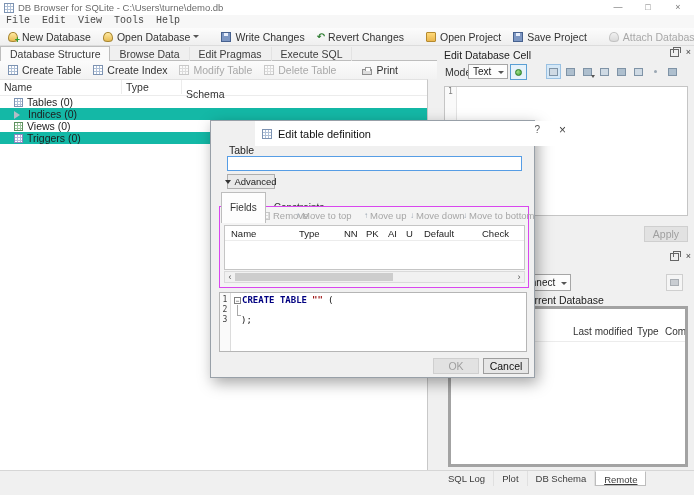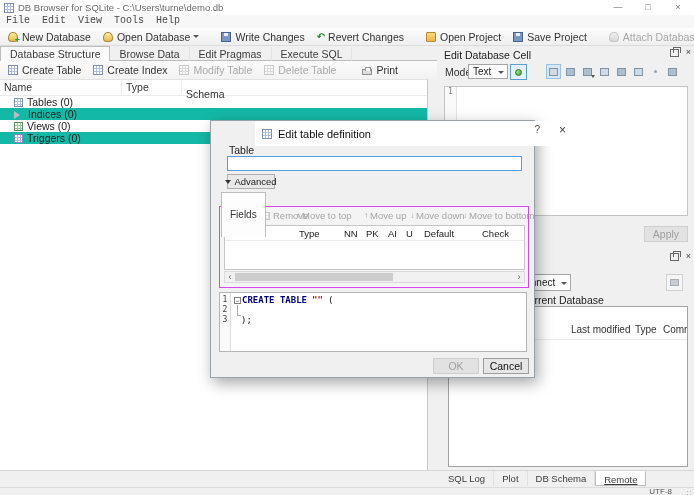--- a/index.html
+++ b/index.html
@@ -77,21 +77,21 @@
   .icobtn .tinydot{width:3px;height:3px;background:#9aa7b3;border-radius:50%;}
   .celleditor{position:absolute;left:444px;top:86px;width:244px;height:130px;background:#fff;border:1px solid #c5c5c5;box-sizing:border-box;}
   .gutter{position:absolute;left:0;top:0;bottom:0;width:11px;background:#fafafa;border-right:1px solid #e3e3e3;
           font-family:"DejaVu Sans Mono",monospace;font-size:8px;color:#808080;text-align:center;}
   .applybtn{position:absolute;left:644px;top:226px;width:44px;height:16px;background:#e2e2e2;border:1px solid #cfcfcf;
             color:#9f9f9f;font-size:10.5px;text-align:center;line-height:14px;box-sizing:border-box;}
   
   .remote-smallbtn{position:absolute;left:666px;top:274px;width:17px;height:17px;border:1px solid #cfcfcf;background:#f5f5f5;box-sizing:border-box;}
   .remote-smallbtn .blk{position:absolute;left:3px;top:4px;width:9px;height:7px;background:#c9cdd2;border:1px solid #a8adb3;box-sizing:border-box;}
   .curdb-label{position:absolute;left:521px;top:294px;font-size:10.5px;color:#222;}
-  .remotebox{position:absolute;left:448px;top:306px;width:240px;height:161px;background:#fff;border:1px solid #a3a3a3;box-sizing:border-box;overflow:hidden;}
+  .remotebox{position:absolute;left:448px;top:306px;width:240px;height:161px;background:#fff;border:3px solid #a3a3a3;box-sizing:border-box;overflow:hidden;}
   .remote-h{position:absolute;top:17px;font-size:10px;color:#333;white-space:nowrap;}
   .remote-hline{position:absolute;left:0;top:32px;width:100%;height:1px;background:#ececec;}
   
   .bottombar-line{position:absolute;left:0;top:470px;width:694px;height:1px;background:#d6d6d6;}
   .bottomtabs{position:absolute;left:440px;top:471px;width:254px;height:16px;display:flex;}
   .btab{height:15px;line-height:15px;padding:0 8px;font-size:9.5px;color:#3c3c3c;border-right:1px solid #e0e0e0;}
   .btab.active{background:#fff;border:1px solid #bdbdbd;border-top:1px solid #fff;box-sizing:border-box;text-decoration:underline;}
   .statusbar{position:absolute;left:0;top:487px;width:694px;height:8px;background:#f0f0f0;border-top:1px solid #dcdcdc;box-sizing:border-box;}
   .enc{position:absolute;right:22px;top:-1px;font-size:8px;color:#555;}
   .grip{position:absolute;right:2px;top:2px;width:6px;height:6px;
@@ -104,21 +104,21 @@
   .dlg-title-text{font-size:11px;color:#111;margin-left:2px;}
   .dlg-help{position:absolute;right:38px;top:3px;font-size:10px;color:#555;}
   .dlg-close{position:absolute;right:12px;top:2px;font-size:12px;color:#444;}
   .dlg-label{position:absolute;font-size:10.5px;color:#222;}
   .dlg-input{position:absolute;left:16px;top:35px;width:295px;height:15px;border:1px solid #569de5;background:#fff;
              box-sizing:border-box;font-size:10.5px;padding:0 3px;outline:none;font-family:inherit;}
   .advbtn{position:absolute;left:16px;top:53px;width:48px;height:15px;background:#e9e9e9;border:1px solid #aeaeae;
           box-sizing:border-box;font-size:9.5px;color:#222;display:flex;align-items:center;justify-content:center;gap:3px;}
   .caret-solid{width:0;height:0;border-left:3px solid transparent;border-right:3px solid transparent;border-top:4px solid #333;}
   .dlg-tabs{position:absolute;left:10px;top:71px;height:15px;}
-  .dtab{display:inline-block;height:14px;line-height:14px;padding:15px 8px;font-size:10px;color:#333;}
+  .dtab{display:inline-block;height:14px;line-height:14px;padding:8px 8px;font-size:10px;color:#333;}
   .dtab.active{background:#fdfdfd;border:1px solid #bdbdbd;border-bottom:none;position:relative;z-index:2;}
   .fieldpane{position:absolute;left:8px;top:85px;width:310px;height:82px;background:#f4f4f4;border:1px solid #d946ef;box-sizing:border-box;}
   .fp-btn{position:absolute;top:3px;font-size:9.5px;color:#333;display:flex;align-items:center;white-space:nowrap;}
   .fp-btn.disabled{color:#a6a6a6;}
   .fp-btn .arrow{font-size:8px;margin-right:2px;color:#9aa5b1;}
   .fieldtable{position:absolute;left:4px;top:18px;width:301px;height:45px;background:#fff;border:1px solid #c5c5c5;box-sizing:border-box;}
   .ft-h{position:absolute;top:2px;font-size:9.5px;color:#222;}
   .ft-hline{position:absolute;left:0;top:14px;width:100%;height:1px;background:#ececec;}
   .hscroll{position:absolute;left:4px;top:64px;width:301px;height:12px;background:#f1f1f1;border:1px solid #dadada;box-sizing:border-box;}
   .hs-arrow{position:absolute;top:0px;font-size:9px;color:#555;line-height:10px;width:10px;text-align:center;}
@@ -325,24 +325,20 @@
   </div>
 
   <div class="bottombar-line"></div>
   <div class="bottomtabs">
     <span class="btab">SQL Log</span>
     <span class="btab">Plot</span>
     <span class="btab">DB Schema</span>
     <span class="btab active">Remote</span>
   </div>
 
-  <div class="statusbar">
-    <span class="enc">UTF-8</span>
-    <span class="grip"></span>
-  </div>
 
   <div class="dialog">
     <div class="dlg-title">
       <span class="ic ic-grid"></span>
       <span class="dlg-title-text">Edit table definition</span>
       <span class="dlg-help">?</span>
       <span class="dlg-close">×</span>
     </div>
     <span class="dlg-label" style="left:18px;top:23px">Table</span>
     <input class="dlg-input" type="text" value="" style="">

